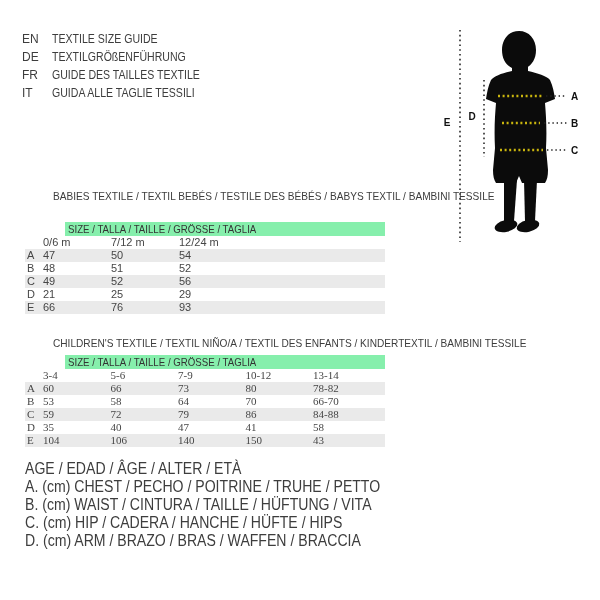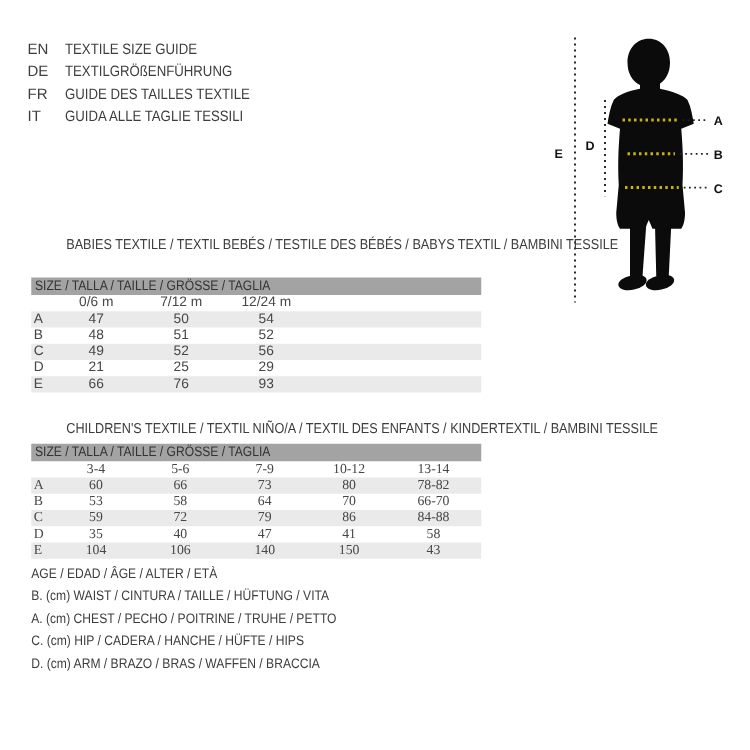--- a/index.html
+++ b/index.html
@@ -19,29 +19,29 @@
 
   
   .tbl-title{position:absolute;left:25px;font-size:11.5px;color:#3d3d3d;margin-left:28px;}
   .title-babies{top:190px;}
   .title-children{top:337px;text-decoration:underline;}
 
   
   .tbl{position:absolute;left:25px;width:360px;font-size:11px;color:#464646;}
   .tbl-babies{top:222px;}
   .tbl-children{top:355px;}
-  .bar{height:14px;line-height:14px;background:#a3a3a3;color:#333;padding-left:3px;font-size:11px;}
+  .bar{height:14px;line-height:14px;background:#86efac;color:#333;padding-left:3px;font-size:11px;margin-left:40px;}
   .row{display:flex;height:13px;line-height:13px;}
   .row.alt{background:#eaeaea;}
-  .c{flex:0 0 68px;width:68px;text-align:center;}
+  .c{flex:0 0 68px;width:68px;text-align:left;}
   .tbl-children .c{flex:0 0 67.5px;width:67.5px;font-family:Liberation Serif, serif;}
   .c.lab{flex:0 0 16px;width:16px;text-align:left;padding-left:2px;}
 
   
-  .legend{position:absolute;left:25px;top:450px;font-size:11px;line-height:18px;color:#3d3d3d;}
+  .legend{position:absolute;left:25px;top:460px;font-size:16px;line-height:18px;color:#3d3d3d;}
   .legend div{height:18px;}
 </style>
 </head>
 <body>
 
 <div class="sheet">
 
   <div class="lang-list">
     <div class="lang-row">
       <span class="lang-code">EN</span>
@@ -191,26 +191,26 @@
       <span class="c">150</span>
       <span class="c">43</span>
     </div>
   </div>
 
   <div class="legend">
     <div>
       <span class="cond">AGE / EDAD / ÂGE / ALTER / ETÀ</span>
     </div>
     <div>
+      <span class="cond">A. (cm) CHEST / PECHO / POITRINE / TRUHE / PETTO</span>
+    </div>
+    <div>
       <span class="cond">B. (cm) WAIST / CINTURA / TAILLE / HÜFTUNG / VITA</span>
     </div>
     <div>
-      <span class="cond">A. (cm) CHEST / PECHO / POITRINE / TRUHE / PETTO</span>
-    </div>
-    <div>
       <span class="cond">C. (cm) HIP / CADERA / HANCHE / HÜFTE / HIPS</span>
     </div>
     <div>
       <span class="cond">D. (cm) ARM / BRAZO / BRAS / WAFFEN / BRACCIA</span>
     </div>
   </div>
 
 </div>
 
 </body></html>

